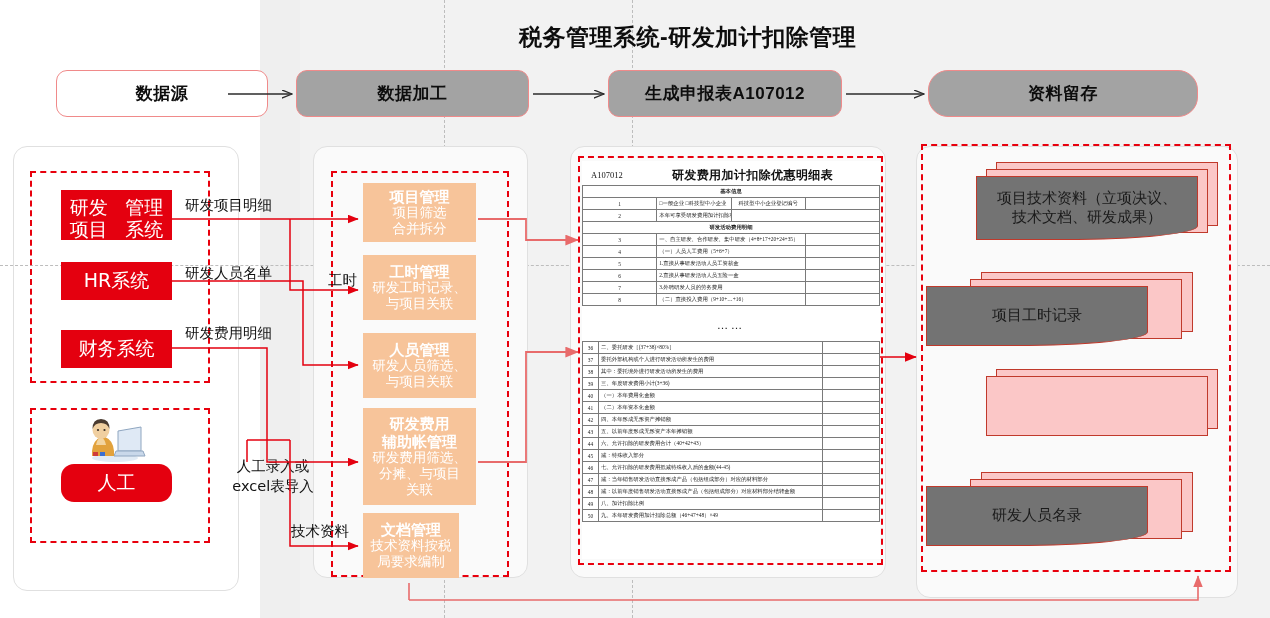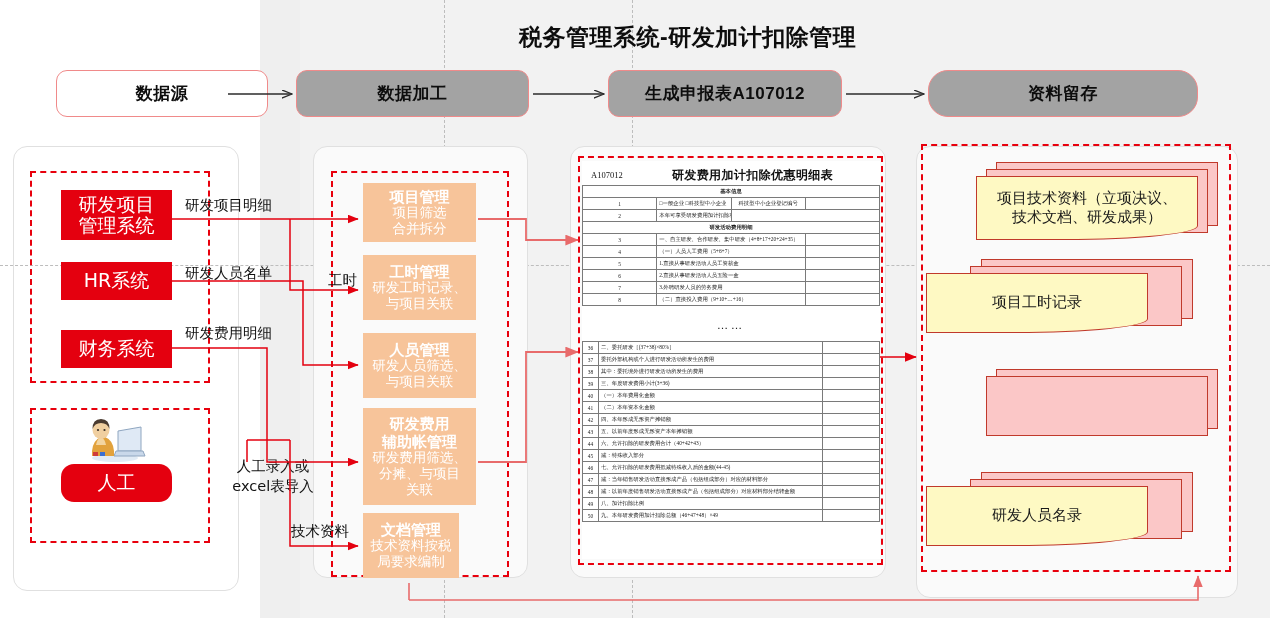--- a/index.html
+++ b/index.html
@@ -62,21 +62,21 @@
     font-size:14.5px;color:#111;white-space:nowrap;
     font-family:"DejaVu Sans",sans-serif;line-height:1.16;
   }
 
   
   .doc-stack{position:absolute;}
   .doc-card{
     position:absolute;background:#fbc7c7;border:1.1px solid #c0392b;
   }
   .doc-front{
-    position:absolute;background:#fef9c3;border:1.1px solid #c0392b;
+    position:absolute;background:#737373;border:1.1px solid #c0392b;
     display:flex;align-items:center;justify-content:center;text-align:center;
     color:#1a1a1a;font-size:15px;line-height:1.3;
     font-family:"DejaVu Sans",sans-serif;
   }
 
   
   .form-wrap{
     position:absolute;background:#ffffff;
   }
   .form-hdr{
@@ -144,21 +144,21 @@
   <div class="abs group-box" style="left:313px;top:146px;width:215px;height:432px;background:#fafafa;"></div>
   <div class="abs group-box" style="left:570px;top:146px;width:316px;height:432px;background:#fafafa;"></div>
   <div class="abs group-box" style="left:916px;top:146px;width:322px;height:452px;background:#fafafa;"></div>
 
   <div class="abs dash-red" style="left:30px;top:171px;width:180px;height:212px;"></div>
   <div class="abs dash-red" style="left:30px;top:408px;width:180px;height:135px;"></div>
   <div class="abs dash-red" style="left:331px;top:171px;width:178px;height:406px;"></div>
   <div class="abs dash-red" style="left:578px;top:156px;width:305px;height:409px;"></div>
   <div class="abs dash-red" style="left:921px;top:144px;width:310px;height:428px;"></div>
 
-  <div class="abs src-block" style="left:61px;top:190px;width:111px;height:50px;flex-direction:column;">
+  <div class="abs src-block" style="left:61px;top:190px;width:111px;height:50px;flex-direction:row;align-items:flex-end;">
     <span>研发项目</span>
     <span class="l2">管理系统</span>
   </div>
   <div class="abs src-block" style="left:61px;top:330px;width:111px;height:38px;">
     <span>财务系统</span>
   </div>
   <div class="abs src-block" style="left:61px;top:262px;width:111px;height:38px;">
     <span>HR系统</span>
   </div>
   <div class="abs src-block" style="left:61px;top:464px;width:111px;height:38px;border-radius:13px;">
@@ -366,21 +366,21 @@
     <div class="doc-card" style="left:56px;top:4px;width:220px;height:62px;"></div>
     <div class="doc-card" style="left:46px;top:11px;width:220px;height:62px;"></div>
     <div class="doc-front" style="left:36px;top:18px;width:220px;height:62px;border-radius:0 0 60% 0 / 0 0 14px 0;">
       <div>
         <div>项目技术资料（立项决议、</div>
         <div>技术文档、研发成果）</div>
       </div>
     </div>
   </div>
 
-  <div class="doc-stack" style="left:926px;top:255px;width:290px;height:92px;padding-left:21px;">
+  <div class="doc-stack" style="left:926px;top:268px;width:290px;height:92px;padding-left:21px;">
     <div class="doc-card" style="left:55px;top:4px;width:210px;height:58px;"></div>
     <div class="doc-card" style="left:44px;top:11px;width:210px;height:58px;"></div>
     <div class="doc-front" style="left:0px;top:18px;width:220px;height:58px;border-radius:0 0 60% 0 / 0 0 14px 0;">
       <div>项目工时记录</div>
     </div>
   </div>
 
   <div class="doc-stack" style="left:940px;top:365px;width:290px;height:92px;">
     <div class="doc-card" style="left:56px;top:4px;width:220px;height:58px;"></div>
     <div class="doc-card" style="left:46px;top:11px;width:220px;height:58px;"></div>

